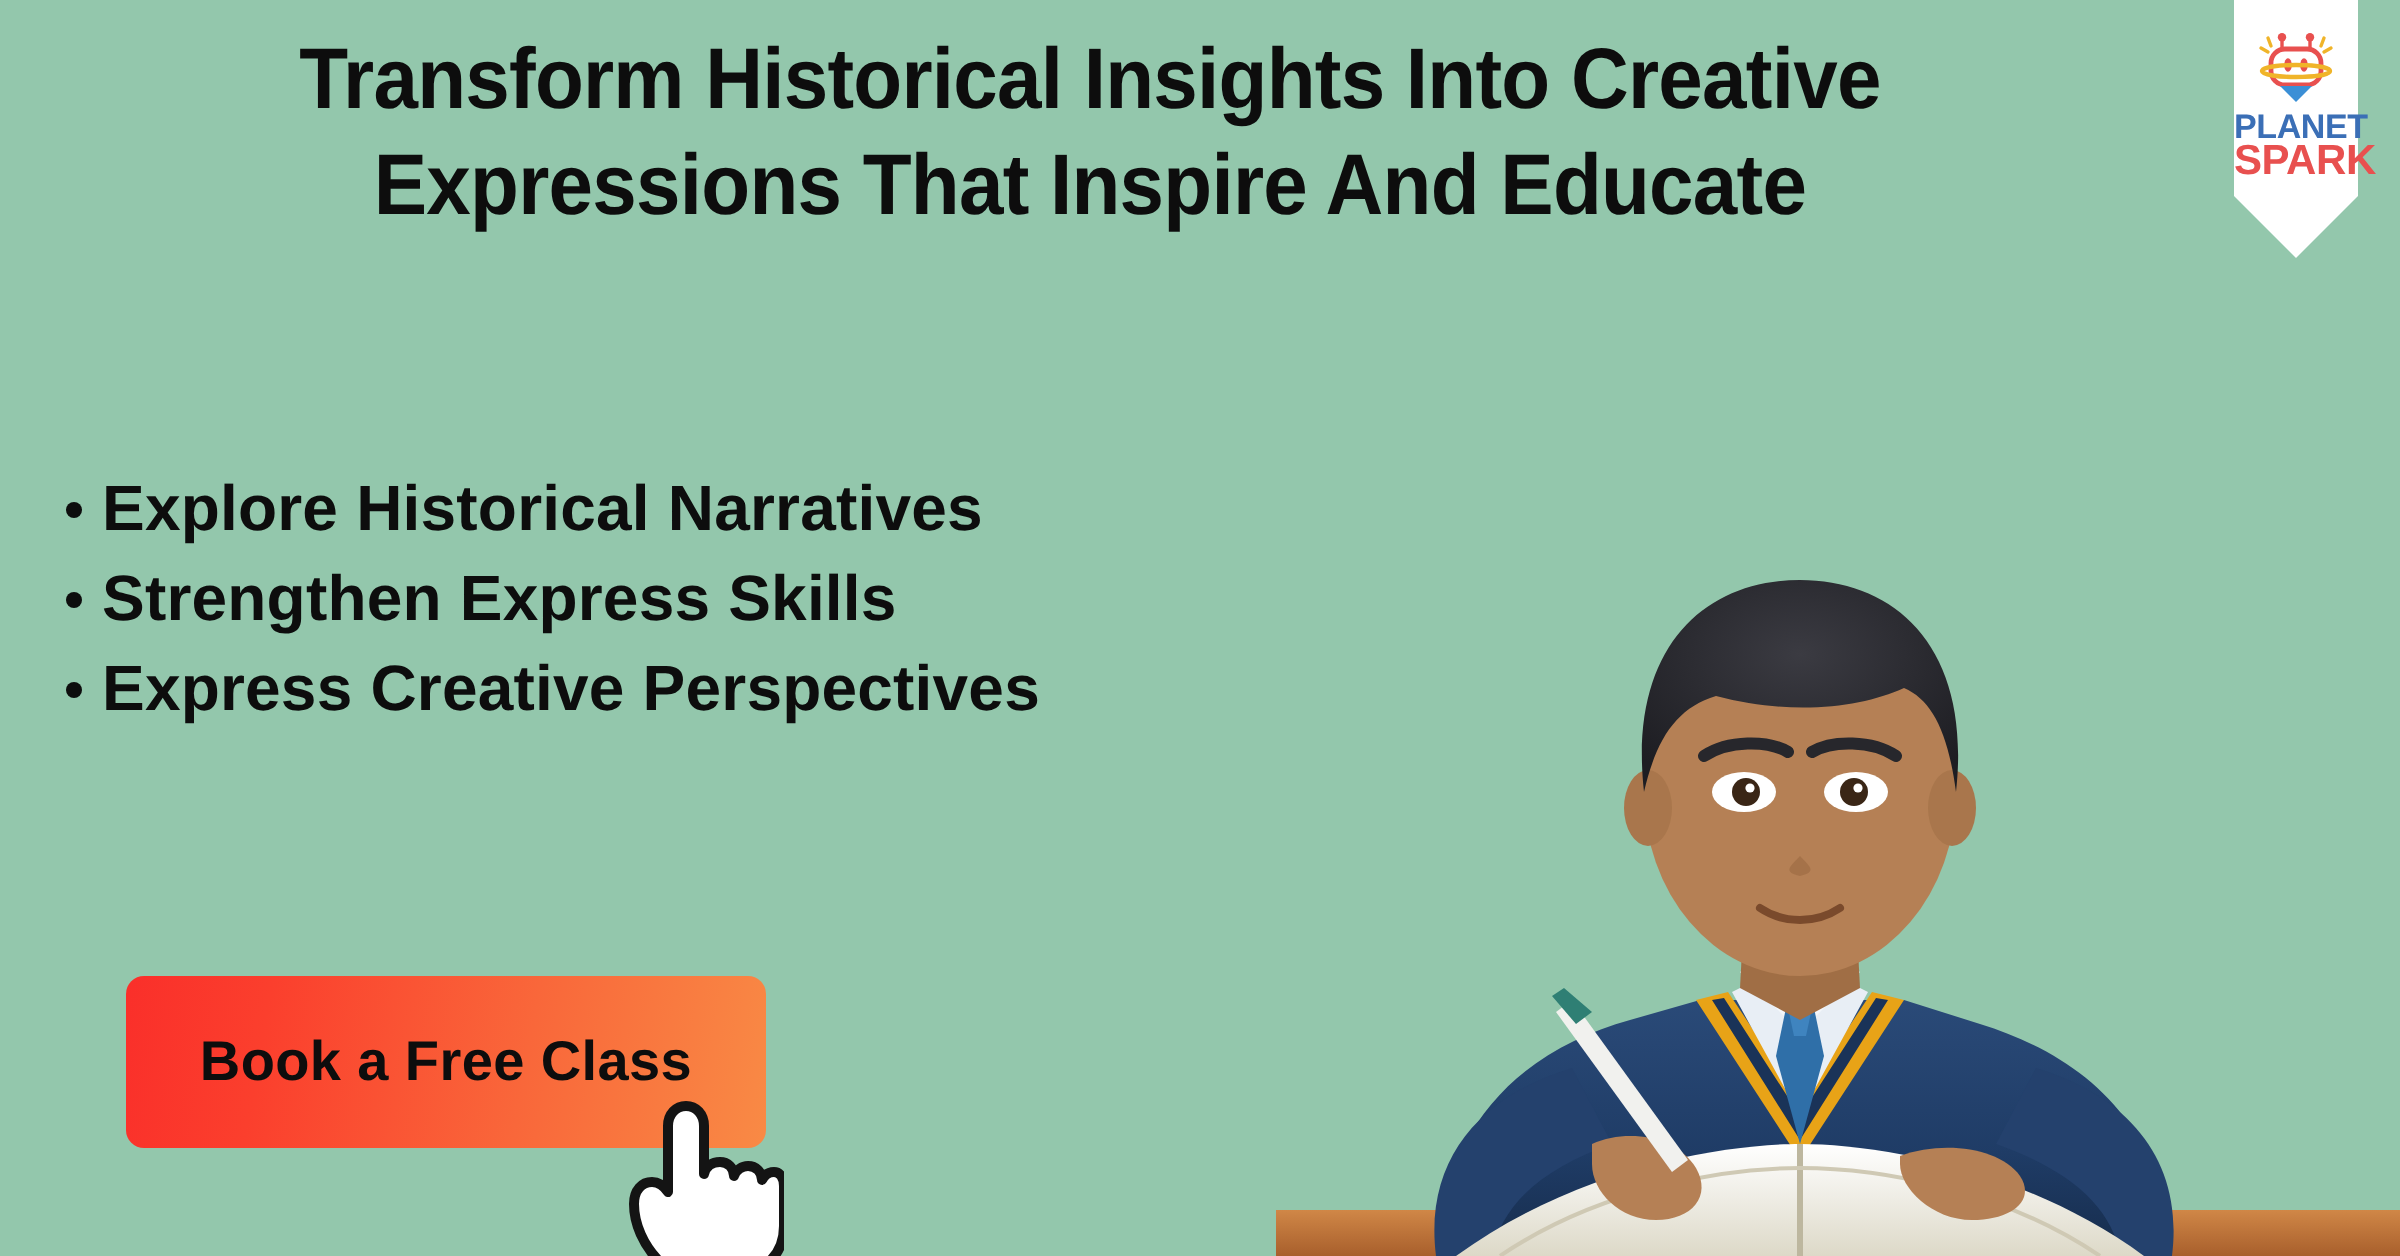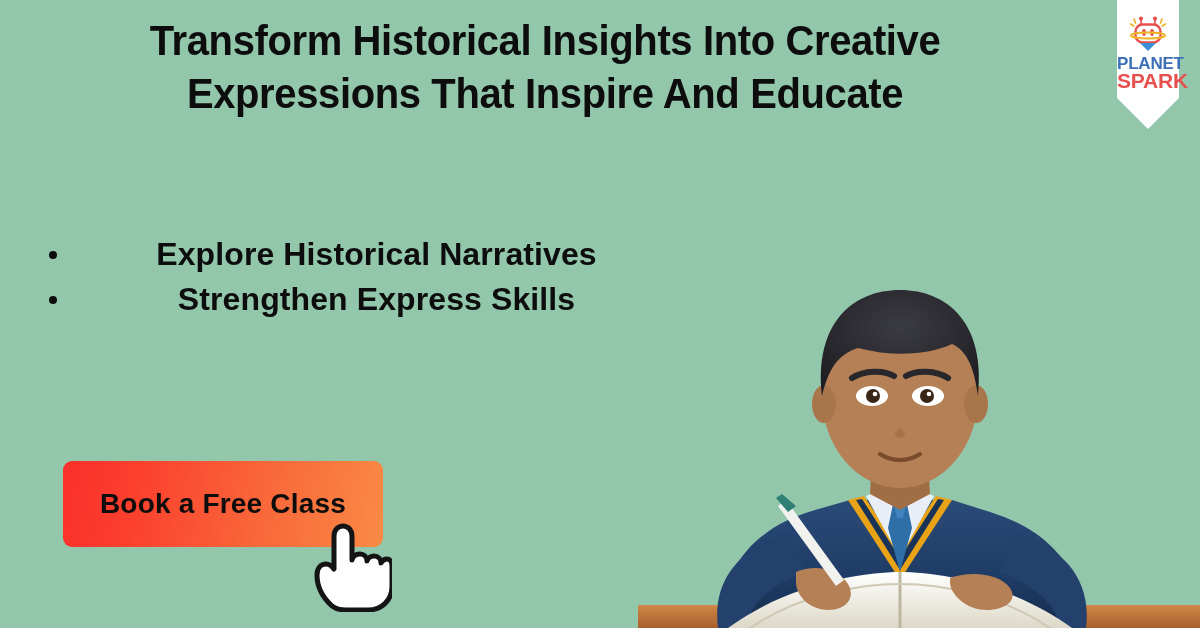--- a/index.html
+++ b/index.html
@@ -31,27 +31,26 @@
     line-height: 53px;
     letter-spacing: -0.4px;
     transform: scaleX(0.93);
     transform-origin: 50% 0;
   }
   .headline .line { display: block; white-space: nowrap; }
 
   
   .bullets {
     position: absolute;
-    left: 46px;
+    left: 30px;
     top: 232px;
     width: 640px;
     list-style: none;
     margin: 0;
     padding: 0;
-    text-align: center;
   }
   .bullets li {
     position: relative;
     color: #0d0d0d;
     font-family: "Liberation Sans", sans-serif;
     font-weight: 700;
     font-size: 32px;
     line-height: 45px;
     letter-spacing: 0.1px;
     padding-left: 21px;
@@ -64,21 +63,21 @@
     width: 8px;
     height: 8px;
     border-radius: 50%;
     background: #0d0d0d;
   }
 
   
   .cta-wrap {
     position: absolute;
     left: 63px;
-    top: 461px;
+    top: 488px;
     width: 320px;
     height: 86px;
   }
   .cta-button {
     position: absolute;
     inset: 0;
     border: none;
     border-radius: 9px;
     background: linear-gradient(100deg, #fa2f2a 0%, #fb3f2d 22%, #f9673a 62%, #f98a45 100%);
     color: #0d0d0d;
@@ -157,20 +156,24 @@
   </div>
 
   <ul class="bullets">
     <li>
       <span class="dot"></span>
       <span>Explore Historical Narratives</span>
     </li>
     <li>
       <span class="dot"></span>
       <span>Strengthen Express Skills</span>
+    </li>
+    <li>
+      <span class="dot"></span>
+      <span>Express Creative Perspectives</span>
     </li>
   </ul>
 
   <div class="cta-wrap">
     <button class="cta-button">Book a Free Class</button>
     <svg class="cursor-hand" viewBox="0 0 82 92">
       <path d="M22 86 C11 76 7 64 7 55 C7 48 11 44 16 44 C19 44 22 46 24 49
                L24 16 C24 10 28 6 33 6 C38 6 42 10 42 16 L42 40
                C43 36 46 34 50 34 C54 34 57 37 57 41
                C58 38 61 36 64 36 C68 36 71 39 71 43

